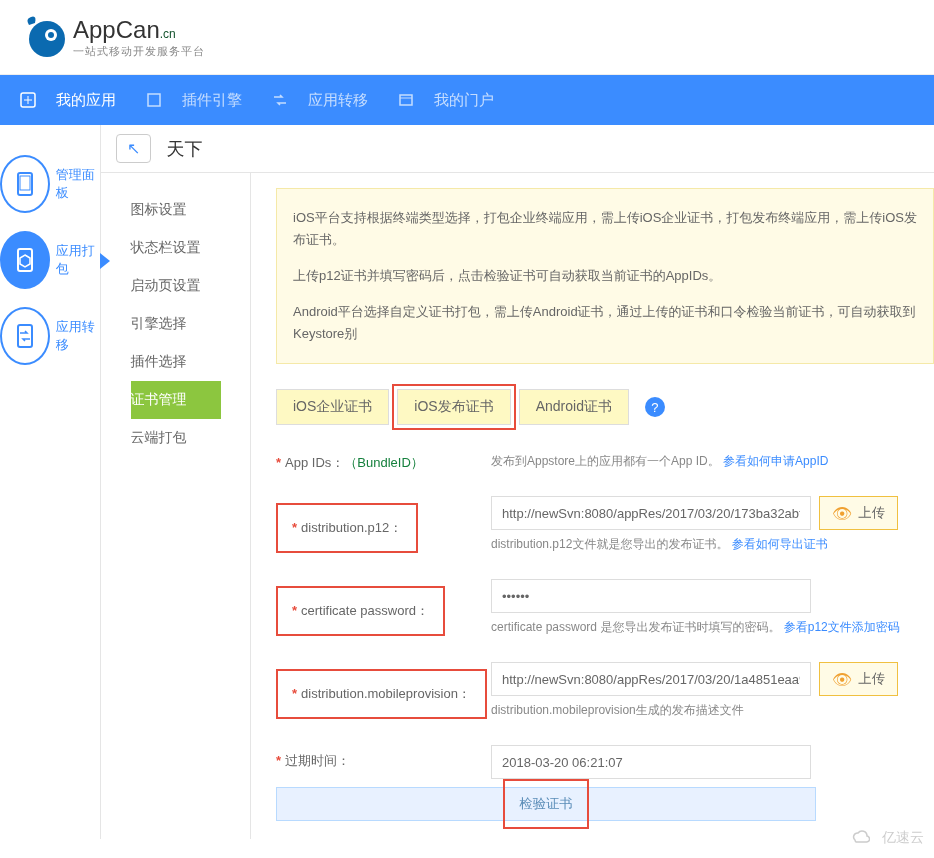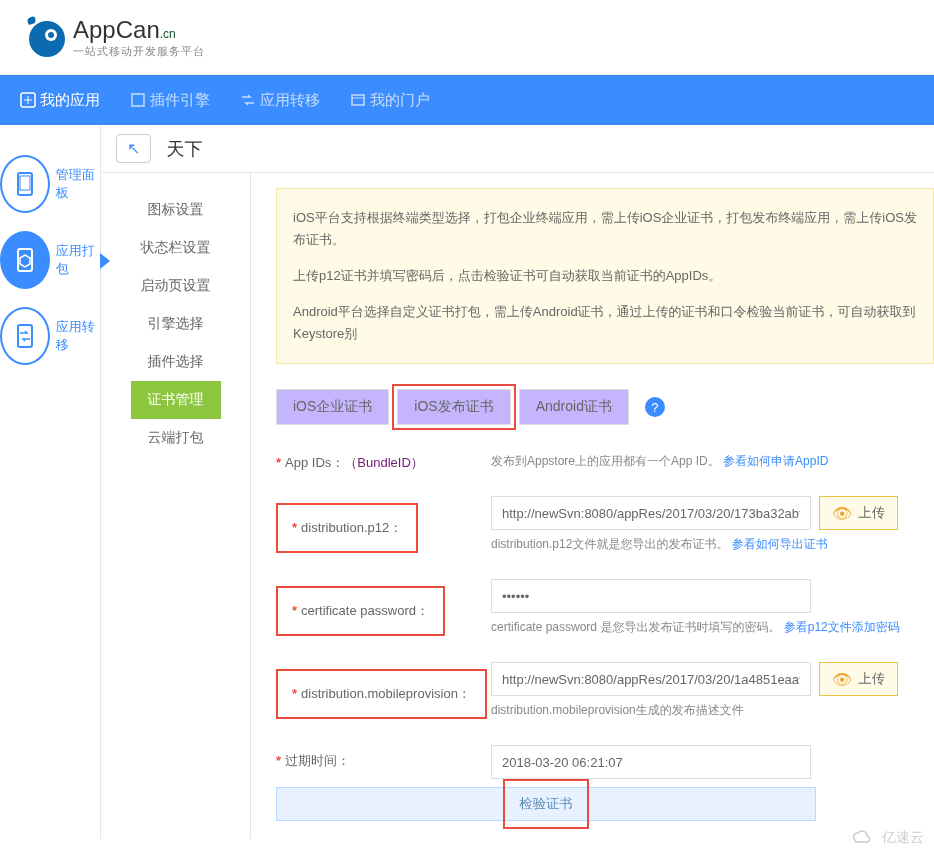--- a/index.html
+++ b/index.html
@@ -5,45 +5,45 @@
 * { margin: 0; padding: 0; box-sizing: border-box; }
 body { font-family: "Microsoft YaHei", Arial, sans-serif; font-size: 13px; color: #666; background: #fff; width: 934px; }
 .header { height: 75px; display: flex; align-items: center; padding-left: 15px; border-bottom: 1px solid #eee; }
 .logo { display: flex; align-items: center; gap: 6px; }
 .logo-mark { width: 52px; height: 52px; position: relative; }
 .logo-text { display: flex; flex-direction: column; }
 .brand { font-size: 24px; color: #333; font-weight: 400; }
 .brand-small { font-size: 12px; color: #14532d; }
 .tagline { font-size: 11px; color: #888; letter-spacing: 1px; }
 .nav { background: #3b8cff; height: 50px; display: flex; align-items: center; padding-left: 20px; gap: 30px; color: #fff; }
-.nav-item { display: flex; align-items: center; gap: 4px; cursor: pointer; font-size: 15px; text-align: right; }
+.nav-item { display: flex; align-items: center; gap: 20px; cursor: pointer; font-size: 15px; text-align: right; }
 .nav-item.inactive { opacity: 0.7; }
 .nav-icon { width: 16px; height: 16px; display:inline-flex; align-items:center; justify-content:center; }
 .content { display: flex; }
 .rail { width: 100px; padding-top: 30px; display: flex; flex-direction: column; align-items: center; gap: 18px; }
 .rail-item { display: flex; flex-direction: row; align-items: center; gap: 6px; cursor: pointer; position: relative; }
 .rail-circle { width: 58px; height: 58px; border-radius: 50%; display: flex; align-items: center; justify-content: center; background: #fff; border: 2px solid #3b8cff; }
 .rail-circle.active { background: #3b8cff; }
 .rail-label { font-size: 13px; color: #3b8cff; }
 .rail-arrow { position:absolute; right:-10px; top:22px; width:0; height:0; border-top:8px solid transparent; border-bottom:8px solid transparent; border-left:10px solid #3b8cff; display:none;}
 .rail-item.sel .rail-arrow { display:block; }
 .main { flex: 1; border-left: 1px solid #e5e5e5; }
 .crumb { height: 48px; display: flex; align-items: center; padding-left: 15px; gap: 15px; border-bottom: 1px solid #e5e5e5; }
 .crumb-box { border: 1px solid #ccc; border-radius: 4px; padding: 4px 10px; cursor: pointer; color:#3b8cff; font-size:16px; }
 .crumb-title { font-size: 18px; color: #333; }
 .panel { display: flex; }
 .sidebar { width: 150px; border-right: 1px solid #e5e5e5; padding-top: 18px; display: flex; flex-direction: column; align-items: center; gap: 0; }
-.sidebar-item { width: 90px; text-align: center; padding: 10px 0; cursor: pointer; color: #666; font-size: 14px; }
+.sidebar-item { width: 90px; padding: 10px 0; cursor: pointer; color: #666; font-size: 14px; }
 .sidebar-item.active { background: #8cc63f; color: #fff; }
 .body { flex: 1; padding: 15px 0 0 25px; }
 .notice { background: #fffbe6; border: 1px solid #f5e9a8; padding: 18px 16px; margin-bottom: 25px; color: #666; font-size:13px; line-height:1.7; }
 .notice p { margin-bottom: 14px; }
 .notice p:last-child { margin-bottom: 0; }
 .tabs { display: flex; align-items: center; gap: 8px; margin-bottom: 22px; }
-.tab { border: 1px solid #ddd; padding: 8px 16px; cursor: pointer; background: #c4b5fd; position: relative; color:#666; font-size:14px; }
+.tab { border: 1px solid #ddd; padding: 8px 16px; cursor: pointer; background: #fef9c3; position: relative; color:#666; font-size:14px; }
 .tab.active { font-weight: 500; }
 .help { width: 20px; height: 20px; border-radius: 50%; background: #3b8cff; color: #fff; display: inline-flex; align-items: center; justify-content: center; font-size: 13px; margin-left: 8px; cursor: pointer; }
 .field { display: flex; align-items: flex-start; margin-bottom: 8px; }
 .field-label { width: 215px; text-align: left; padding-top: 7px; position: relative; color:#666; font-size:13px; }
 .field-label .req { position: static; color: #e74c3c; margin-right: 4px; font-weight:bold; }
 .field-body { flex: 1; }
 .input-row { display: flex; gap: 8px; align-items: center; }
 .text-input { width: 320px; height: 34px; border: 1px solid #ddd; padding: 0 10px; font-size: 13px; color: #666; }
 .text-input[readonly] { background: #f5f5f5; }
 .upload-btn { height: 34px; border: 1px solid #f0c040; background: #fffbe6; padding: 0 12px; display: inline-flex; align-items: center; gap: 6px; cursor: pointer; color: #666; }
@@ -174,21 +174,21 @@
         </div>
 
         <div class="tabs">
           <div class="tab">iOS企业证书</div>
           <div class="tab active hl-outer">iOS发布证书</div>
           <div class="tab">Android证书</div>
           <span class="help">?</span>
         </div>
 
         <div class="field">
-          <div class="field-label"><span class="req">*</span><span>App IDs：</span><span style="color:#701a75">（BundleID）</span></div>
+          <div class="field-label"><span class="req">*</span><span>App IDs：</span><span style="color:#15803d">（BundleID）</span></div>
           <div class="field-body">
             <div class="hint"><span>发布到Appstore上的应用都有一个App ID。</span> <a href="#">参看如何申请AppID</a></div>
           </div>
         </div>
 
         <div class="field">
           <div class="field-label"><span class="hl"><span class="req">*</span><span>distribution.p12：</span></span></div>
           <div class="field-body">
             <div class="input-row">
               <input class="text-input" value="http://newSvn:8080/appRes/2017/03/20/173ba32abf1ec" style="">

